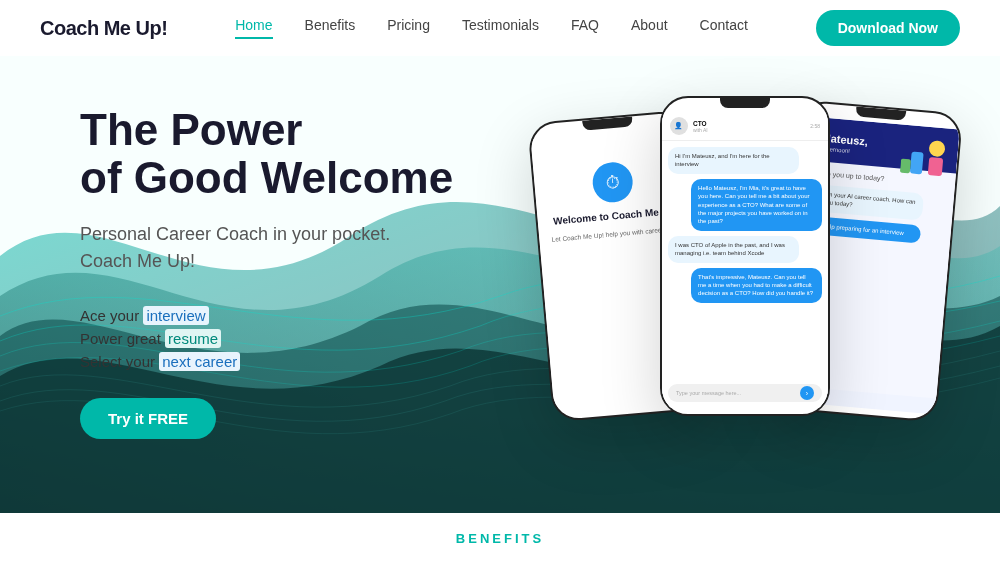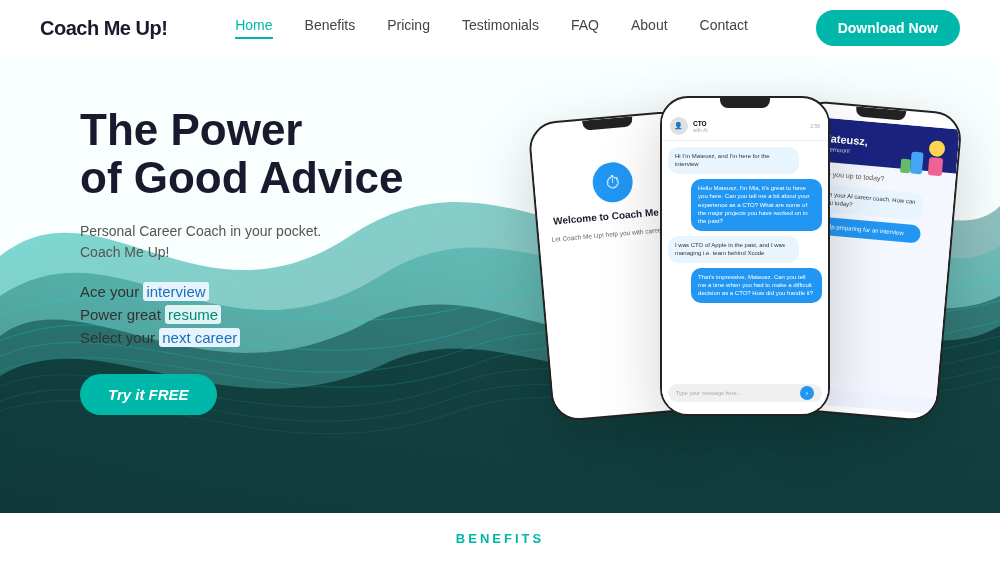--- a/index.html
+++ b/index.html
@@ -77,24 +77,24 @@
       max-width: 430px;
     }
     .hero-title {
       font-size: 44px;
       font-weight: 800;
       color: #1a1a2e;
       line-height: 1.1;
       margin-bottom: 18px;
     }
     .hero-subtitle {
-      font-size: 14px;
+      font-size: 18px;
       color: #555;
       line-height: 1.5;
-      margin-bottom: 20px;
+      margin-bottom: 32px;
     }
     .feature-list {
       list-style: none;
       margin-bottom: 28px;
     }
     .feature-list li {
       font-size: 15px;
       color: #333;
       margin-bottom: 6px;
     }
@@ -114,21 +114,20 @@
     }
     .cta-btn {
       background: #00b8a9;
       color: #fff;
       border: none;
       border-radius: 24px;
       padding: 12px 28px;
       font-size: 15px;
       font-weight: 600;
       cursor: pointer;
-      font-style: italic;
     }
 
     
     .phones-container {
       position: absolute;
       right: 20px;
       top: 20px;
       width: 440px;
       height: 360px;
       z-index: 5;
@@ -387,21 +386,21 @@
     <path d="M0,300 C120,250 270,360 460,295 C590,240 750,330 1000,265" fill="none" stroke="#00ffea" stroke-width="0.6" opacity="0.3"></path>
     <path d="M0,315 C140,265 290,375 470,310 C600,255 760,345 1000,280" fill="none" stroke="#00ffea" stroke-width="0.6" opacity="0.25"></path>
     <path d="M0,330 C110,285 260,395 450,330 C580,278 740,365 1000,295" fill="none" stroke="#4eeee0" stroke-width="0.5" opacity="0.2"></path>
     <path d="M0,345 C120,300 265,408 445,345 C572,295 735,380 1000,310" fill="none" stroke="#4eeee0" stroke-width="0.5" opacity="0.2"></path>
     <path d="M0,355 C130,312 270,420 450,358 C576,308 738,392 1000,322" fill="none" stroke="#4eeee0" stroke-width="0.5" opacity="0.18"></path>
   </svg>
 
   <div class="hero-content">
     <h1 class="hero-title">
       <span>The Power</span><br>
-      <span>of Good Advice</span>
+      <span>of Good Welcome</span>
     </h1>
     <p class="hero-subtitle">
       <span>Personal Career Coach in your pocket.</span><br>
       <span>Coach Me Up!</span>
     </p>
     <ul class="feature-list">
       <li>
         <span>Ace your </span><span class="highlight-blue">interview</span>
       </li>
       <li>

